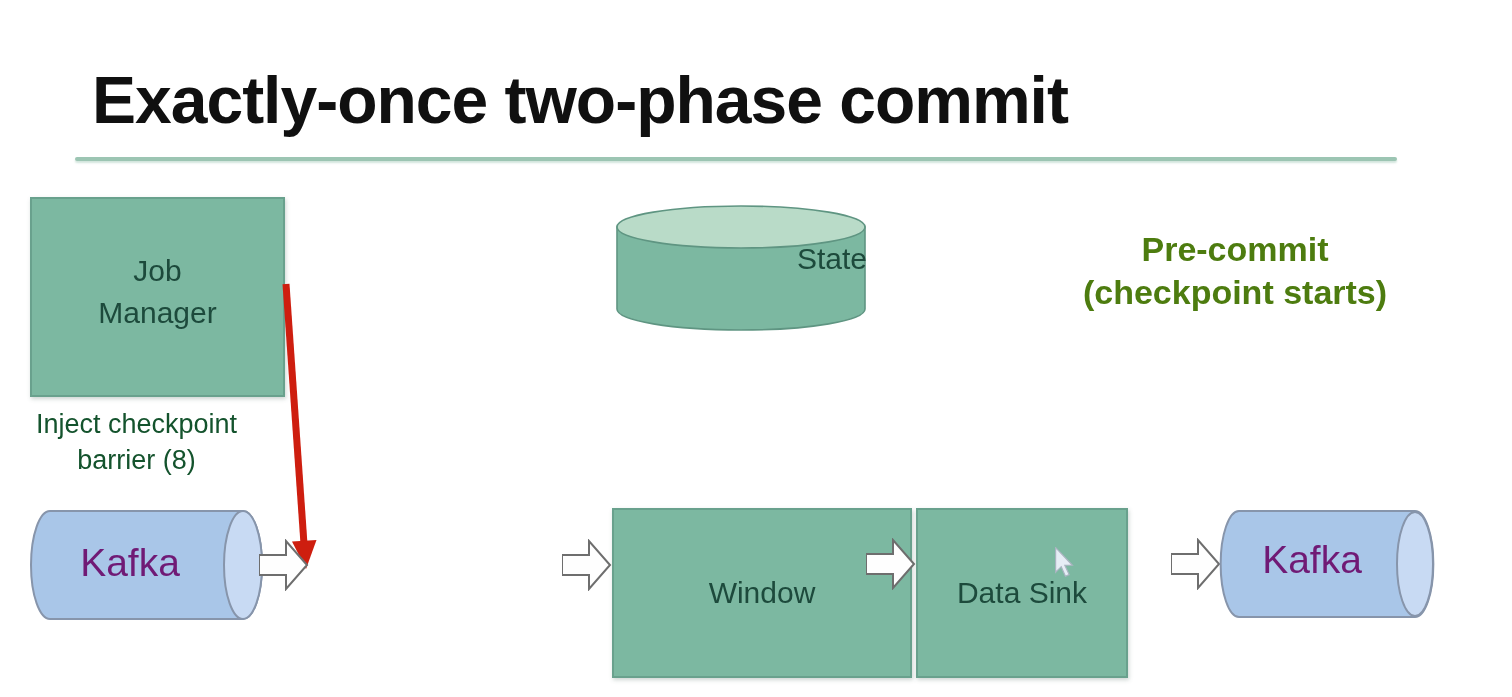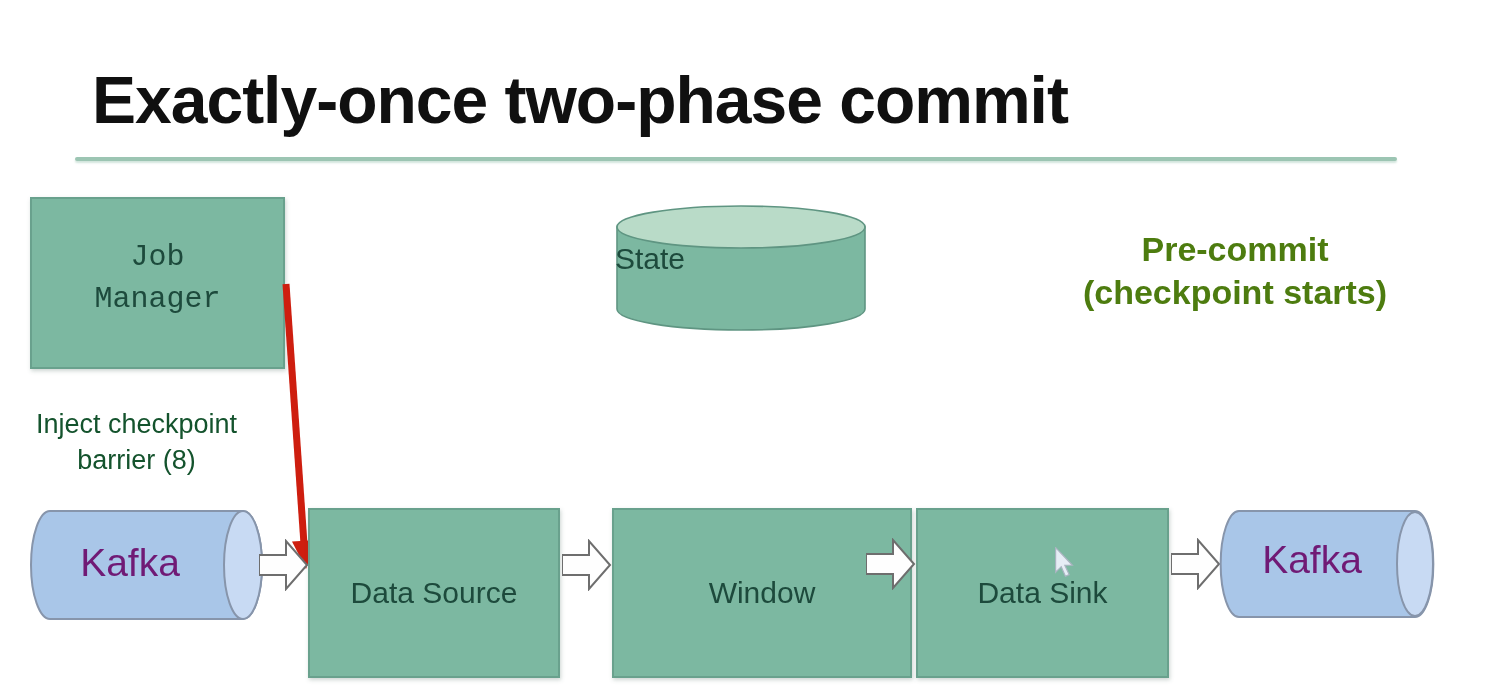--- a/index.html
+++ b/index.html
@@ -16,23 +16,23 @@
   #title-underline{
     left:75px;top:137px;width:1322px;height:4px;background:#9cc5b3;
     border-radius:2px;box-shadow:0 2px 2px rgba(156,197,179,.45);
   }
   .green-box{
     background:#7cb8a1;border:2px solid #69a18d;box-sizing:border-box;
     display:flex;flex-direction:column;align-items:center;justify-content:center;
     color:#1d4a3c;box-shadow:1px 2px 4px rgba(60,90,80,.25);
   }
   .green-box .lbl{font-size:30px;line-height:42px;color:#1d4a3c;}
-  #job-manager{left:30px;top:177px;width:255px;height:172px;padding-bottom:10px;font-family:Liberation Mono, monospace;}
+  #job-manager{left:30px;top:177px;width:255px;height:200px;padding-bottom:10px;}
   .node-label{
-    text-align:left;color:#1d4a3c;font-size:30px;line-height:42px;pointer-events:none;
+    text-align:right;color:#1d4a3c;font-size:30px;line-height:42px;pointer-events:none;
   }
   .kafka-label{
     text-align:center;color:#701a75;font-size:39px;line-height:40px;pointer-events:none;
   }
   .red-note{color:#14532d;font-size:27px;line-height:36px;text-align:center;}
   #inject-label{left:36px;top:386px;}
   #phase-label{
     left:1040px;top:208px;width:390px;text-align:center;
     color:#4d7c0f;font-size:34px;line-height:43px;font-weight:700;
   }
@@ -80,37 +80,34 @@
   <svg class="abs" style="left:24px;top:487px;" width="240" height="116" viewBox="0 0 240 116">
     <path d="M 219 4 L 26 4 A 19 54 0 0 0 26 112 L 219 112 A 19 54 0 0 0 219 4 Z" fill="#a9c6e8" stroke="#8795ab" stroke-width="2"></path>
     <ellipse cx="219" cy="58" rx="19" ry="54" fill="#c8daf3" stroke="#8795ab" stroke-width="2"></ellipse>
   </svg>
   <div class="abs kafka-label" style="left:24px;top:523px;width:212px;">Kafka</div>
 
   <svg class="abs" style="left:259px;top:519px;" width="50" height="52" viewBox="0 0 50 52">
     <polygon points="0,16 27,16 27,2 48,26 27,50 27,36 0,36" fill="#fefefe" stroke="#6e6e6e" stroke-width="2"></polygon>
   </svg>
 
-  <div class="abs green-box" style="left:308px;top:488px;width:252px;height:170px;">
-    <div class="lbl">Data Source</div>
-  </div>
 
   <svg class="abs" style="left:562px;top:519px;" width="50" height="52" viewBox="0 0 50 52">
     <polygon points="0,16 27,16 27,2 48,26 27,50 27,36 0,36" fill="#fefefe" stroke="#6e6e6e" stroke-width="2"></polygon>
   </svg>
 
   <div class="abs green-box" style="left:612px;top:488px;width:300px;height:170px;">
     <div class="lbl">Window</div>
   </div>
 
   <svg class="abs" style="left:866px;top:518px;" width="50" height="52" viewBox="0 0 50 52">
     <polygon points="0,16 27,16 27,2 48,26 27,50 27,36 0,36" fill="#fefefe" stroke="#6e6e6e" stroke-width="2"></polygon>
   </svg>
 
-  <div class="abs green-box" style="left:916px;top:488px;width:253px;height:170px;">
+  <div class="abs green-box" style="left:916px;top:488px;width:212px;height:170px;">
     <div class="lbl">Data Sink</div>
   </div>
 
   <svg class="abs" style="left:1171px;top:518px;" width="50" height="52" viewBox="0 0 50 52">
     <polygon points="0,16 27,16 27,2 48,26 27,50 27,36 0,36" fill="#fefefe" stroke="#6e6e6e" stroke-width="2"></polygon>
   </svg>
 
   <svg class="abs" style="left:1214px;top:488px;" width="222" height="112" viewBox="0 0 222 112">
     <path d="M 201 3 L 25 3 A 18 52 0 0 0 25 109 L 201 109 A 18 52 0 0 0 201 3 Z" fill="#a9c6e8" stroke="#8795ab" stroke-width="2"></path>
     <ellipse cx="201" cy="56" rx="18" ry="52" fill="#c8daf3" stroke="#8795ab" stroke-width="2"></ellipse>

